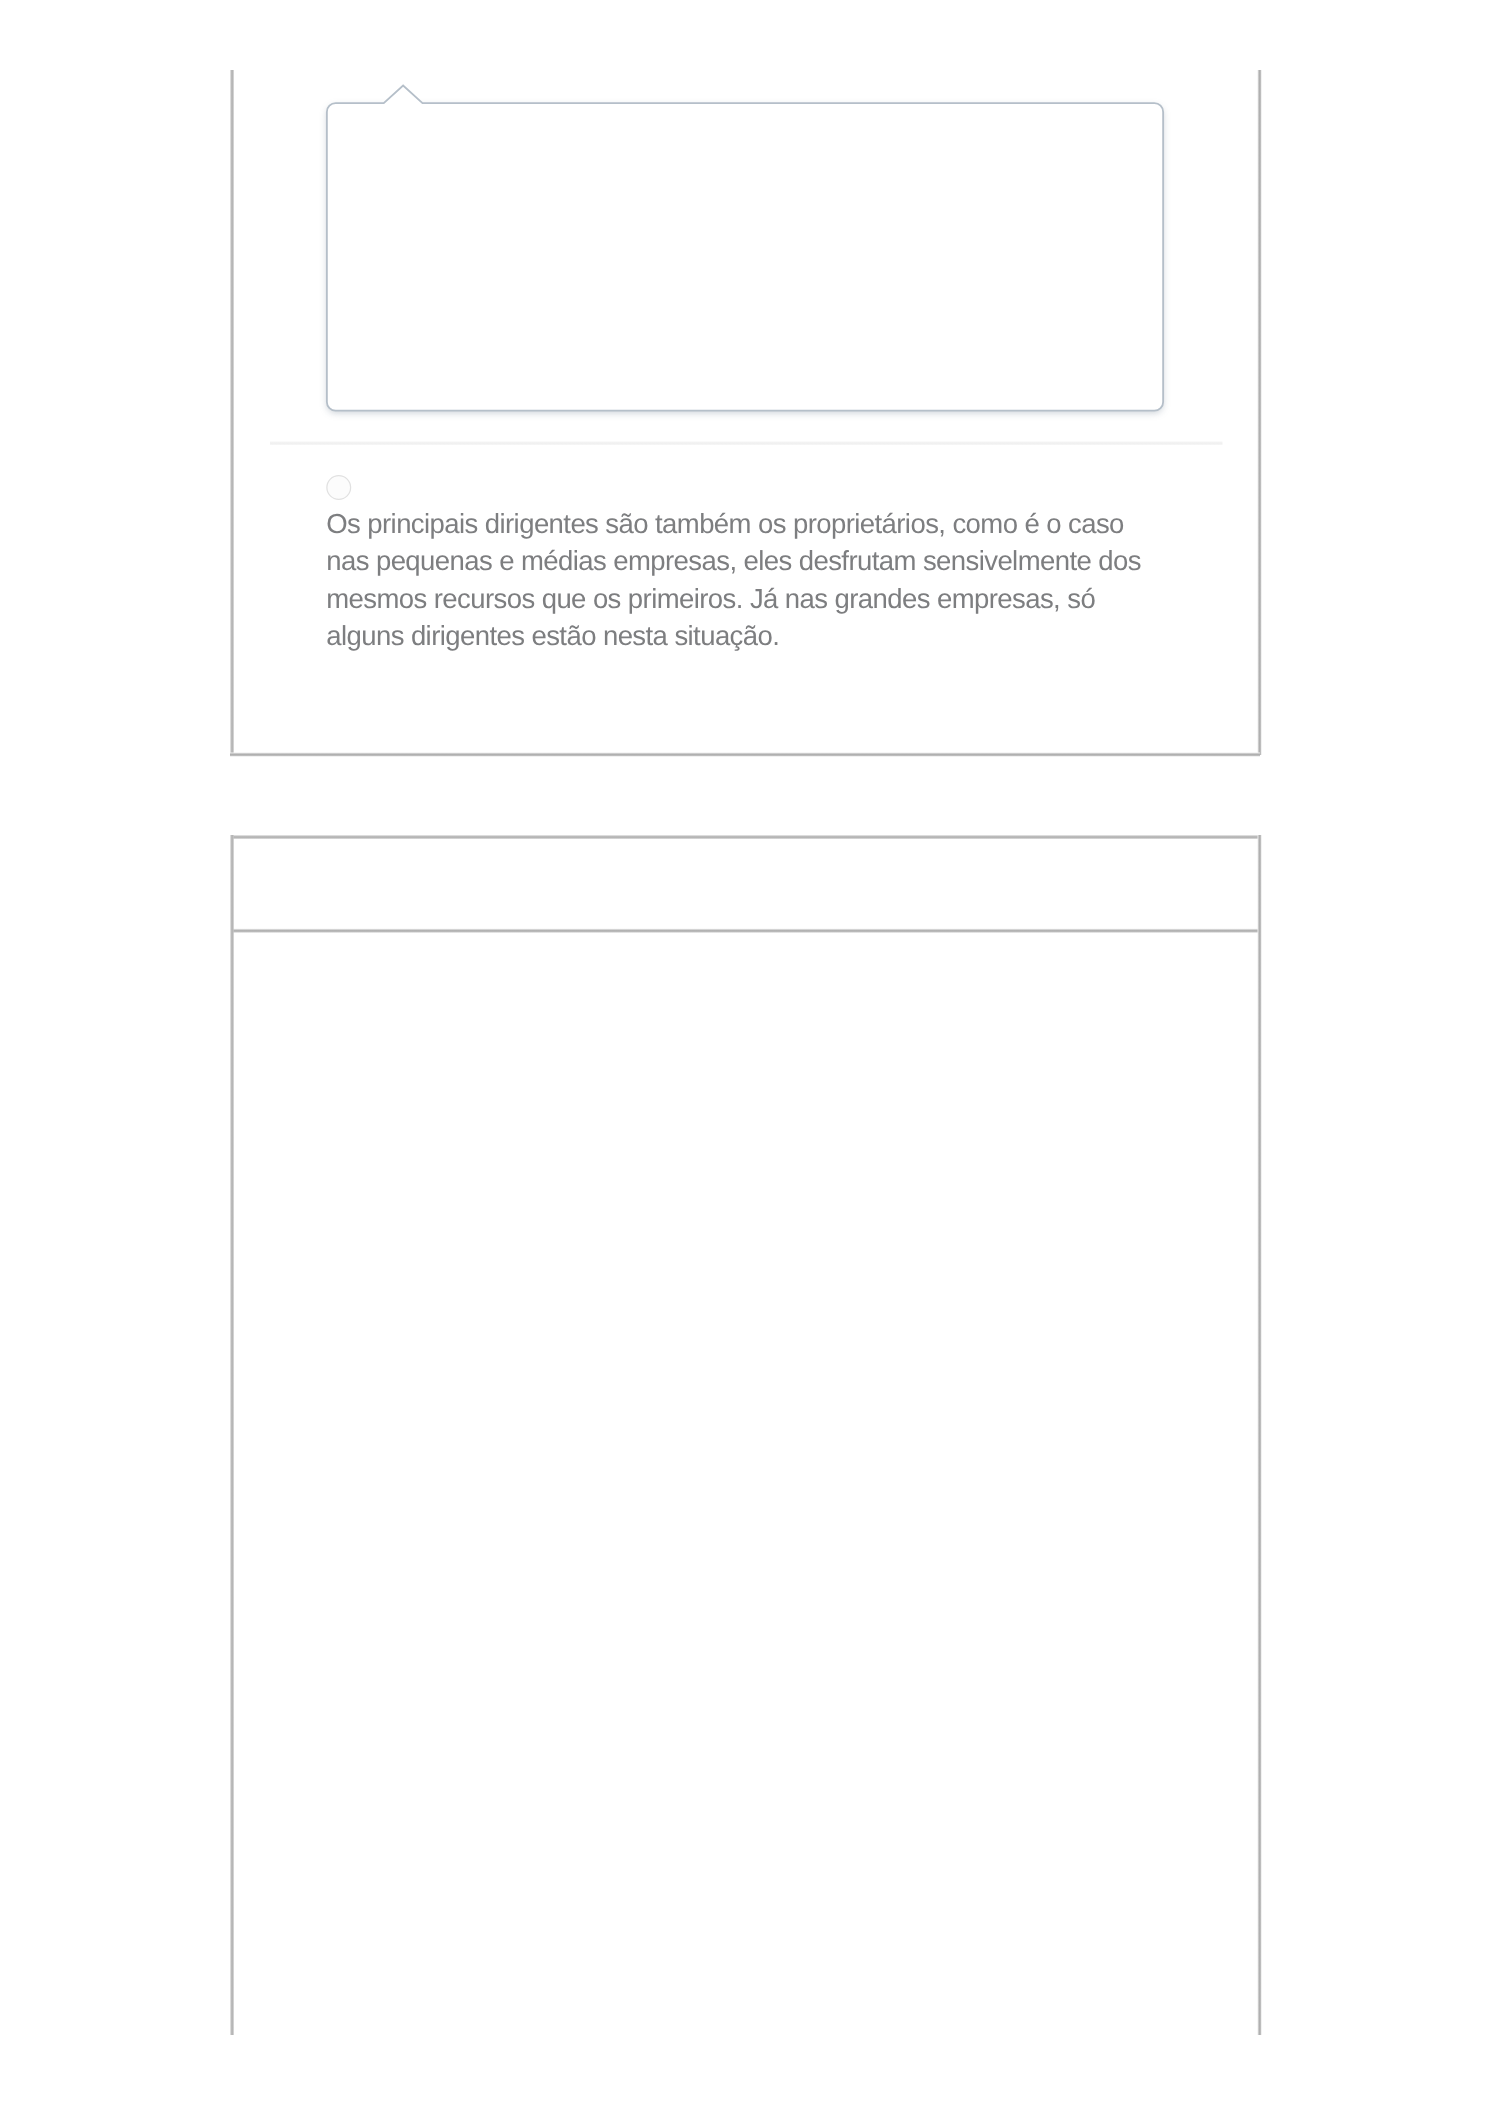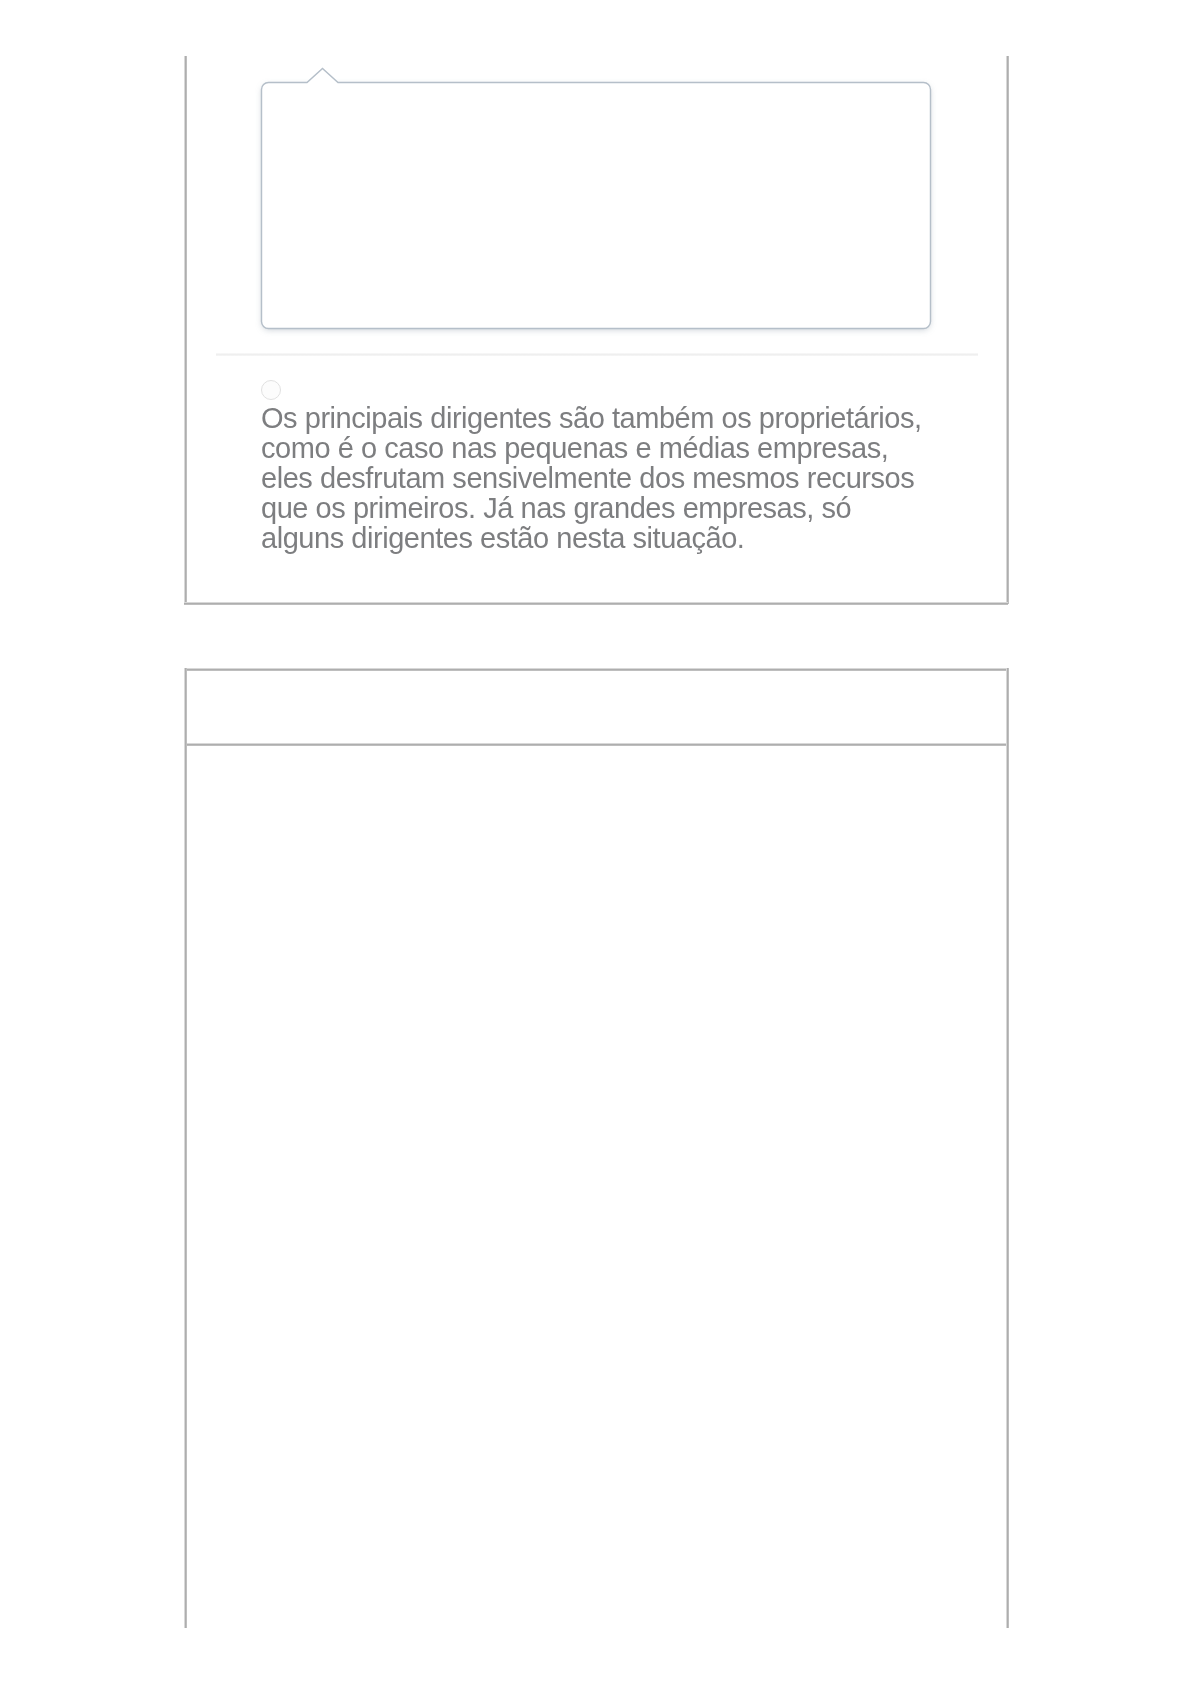--- a/index.html
+++ b/index.html
@@ -96,21 +96,21 @@
     border-radius: 50%;
     background: #fcfcfc;
     box-sizing: border-box;
     display: block;
     padding: 0;
     margin: 0;
   }
   .option-text {
     margin-top: 4px;
     margin-left: 0px;
-    font-size: 29px;
+    font-size: 22px;
     line-height: 29.9px;
     color: #7d7e80;
     letter-spacing: -0.46px;
     width: 663px;
     
     -webkit-font-smoothing: antialiased;
     will-change: opacity;
   }
 </style>
 </head>

